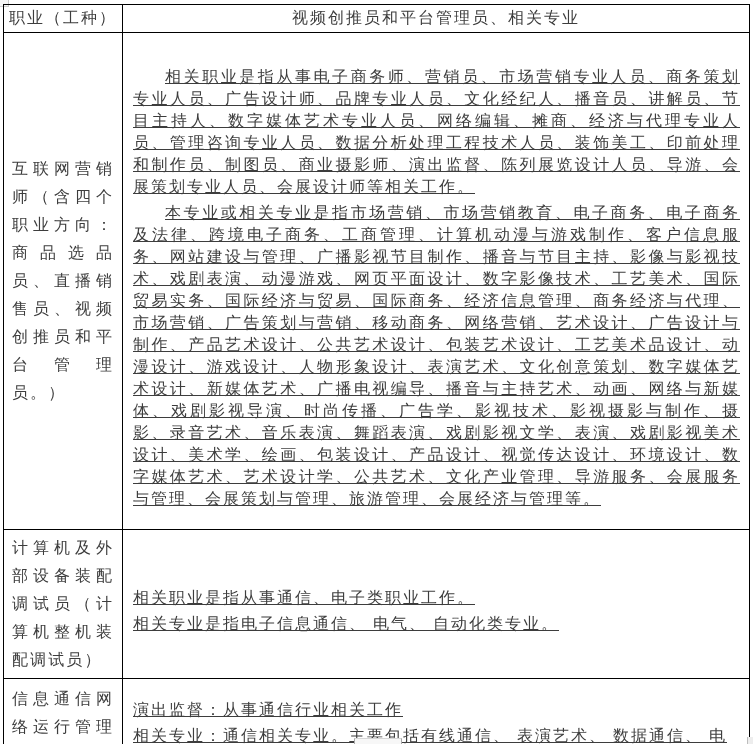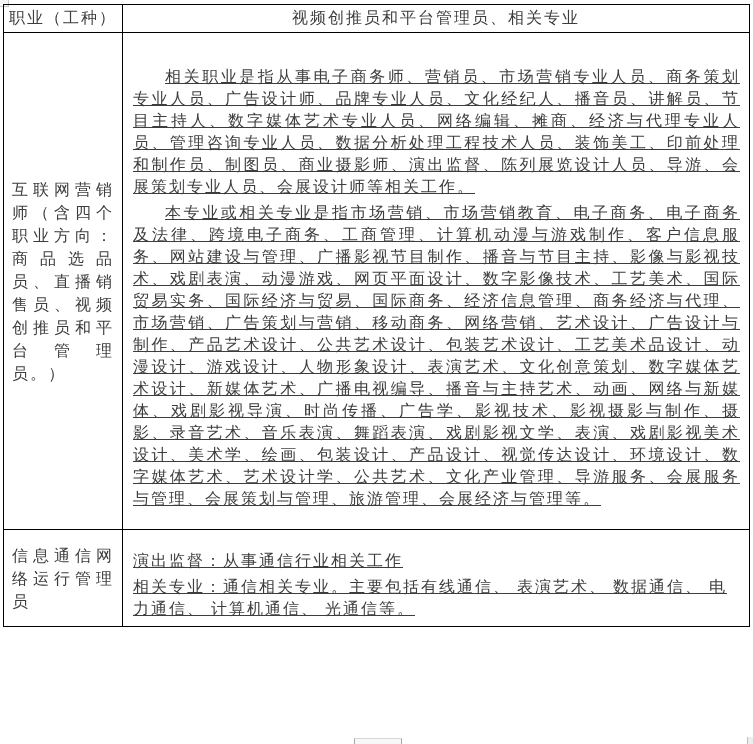--- a/index.html
+++ b/index.html
@@ -34,21 +34,21 @@
   .doc-table tr.r-computer  { height: 130px; }
   .doc-table tr.r-network   { height: 74px; }
   .doc-table th {
     text-align: center;
     letter-spacing: 2px;
     padding: 2px 2px;
   }
   .occ {
     text-align: justify;
     letter-spacing: 2.1px;
-    line-height: 23px;
+    line-height: 28px;
     padding: 4px 8px;
   }
   .desc {
     padding: 20px 9px 6px 10px;
     letter-spacing: 2px;
     line-height: 22px;
     text-decoration: underline;
   }
   .desc p {
     margin: 0;
@@ -104,20 +104,27 @@
       <th>视频创推员和平台管理员、相关专业</th>
     </tr>
 
   <tr class="r-internet">
         <td class="occ">互联网营销师（含四个职业方向：商品选品员、直播销售员、视频创推员和平台管理员。）</td>
         <td class="desc">
           <p>相关职业是指从事电子商务师、营销员、市场营销专业人员、商务策划专业人员、广告设计师、品牌专业人员、文化经纪人、播音员、讲解员、节目主持人、数字媒体艺术专业人员、网络编辑、摊商、经济与代理专业人员、管理咨询专业人员、数据分析处理工程技术人员、装饰美工、印前处理和制作员、制图员、商业摄影师、演出监督、陈列展览设计人员、导游、会展策划专业人员、会展设计师等相关工作。</p>
           <p>本专业或相关专业是指市场营销、市场营销教育、电子商务、电子商务及法律、跨境电子商务、工商管理、计算机动漫与游戏制作、客户信息服务、网站建设与管理、广播影视节目制作、播音与节目主持、影像与影视技术、戏剧表演、动漫游戏、网页平面设计、数字影像技术、工艺美术、国际贸易实务、国际经济与贸易、国际商务、经济信息管理、商务经济与代理、市场营销、广告策划与营销、移动商务、网络营销、艺术设计、广告设计与制作、产品艺术设计、公共艺术设计、包装艺术设计、工艺美术品设计、动漫设计、游戏设计、人物形象设计、表演艺术、文化创意策划、数字媒体艺术设计、新媒体艺术、广播电视编导、播音与主持艺术、动画、网络与新媒体、戏剧影视导演、时尚传播、广告学、影视技术、影视摄影与制作、摄影、录音艺术、音乐表演、舞蹈表演、戏剧影视文学、表演、戏剧影视美术设计、美术学、绘画、包装设计、产品设计、视觉传达设计、环境设计、数字媒体艺术、艺术设计学、公共艺术、文化产业管理、导游服务、会展服务与管理、会展策划与管理、旅游管理、会展经济与管理等。</p>
         </td>
       </tr>
+      <tr class="r-computer">
+        <td class="occ">计算机及外部设备装配调试员（计算机整机装配调试员）</td>
+        <td class="desc">
+          <p>相关职业是指从事通信、电子类职业工作。</p>
+          <p>相关专业是指电子信息通信、 电气、 自动化类专业。</p>
+        </td>
+      </tr>
       <tr class="r-network">
         <td class="occ">信息通信网络运行管理员</td>
         <td class="desc">
           <p>演出监督：从事通信行业相关工作</p>
           <p>相关专业：通信相关专业。主要包括有线通信、 表演艺术、 数据通信、 电力通信、 计算机通信、 光通信等。</p>
         </td>
       </tr>
     </tbody>
 </table>
 

